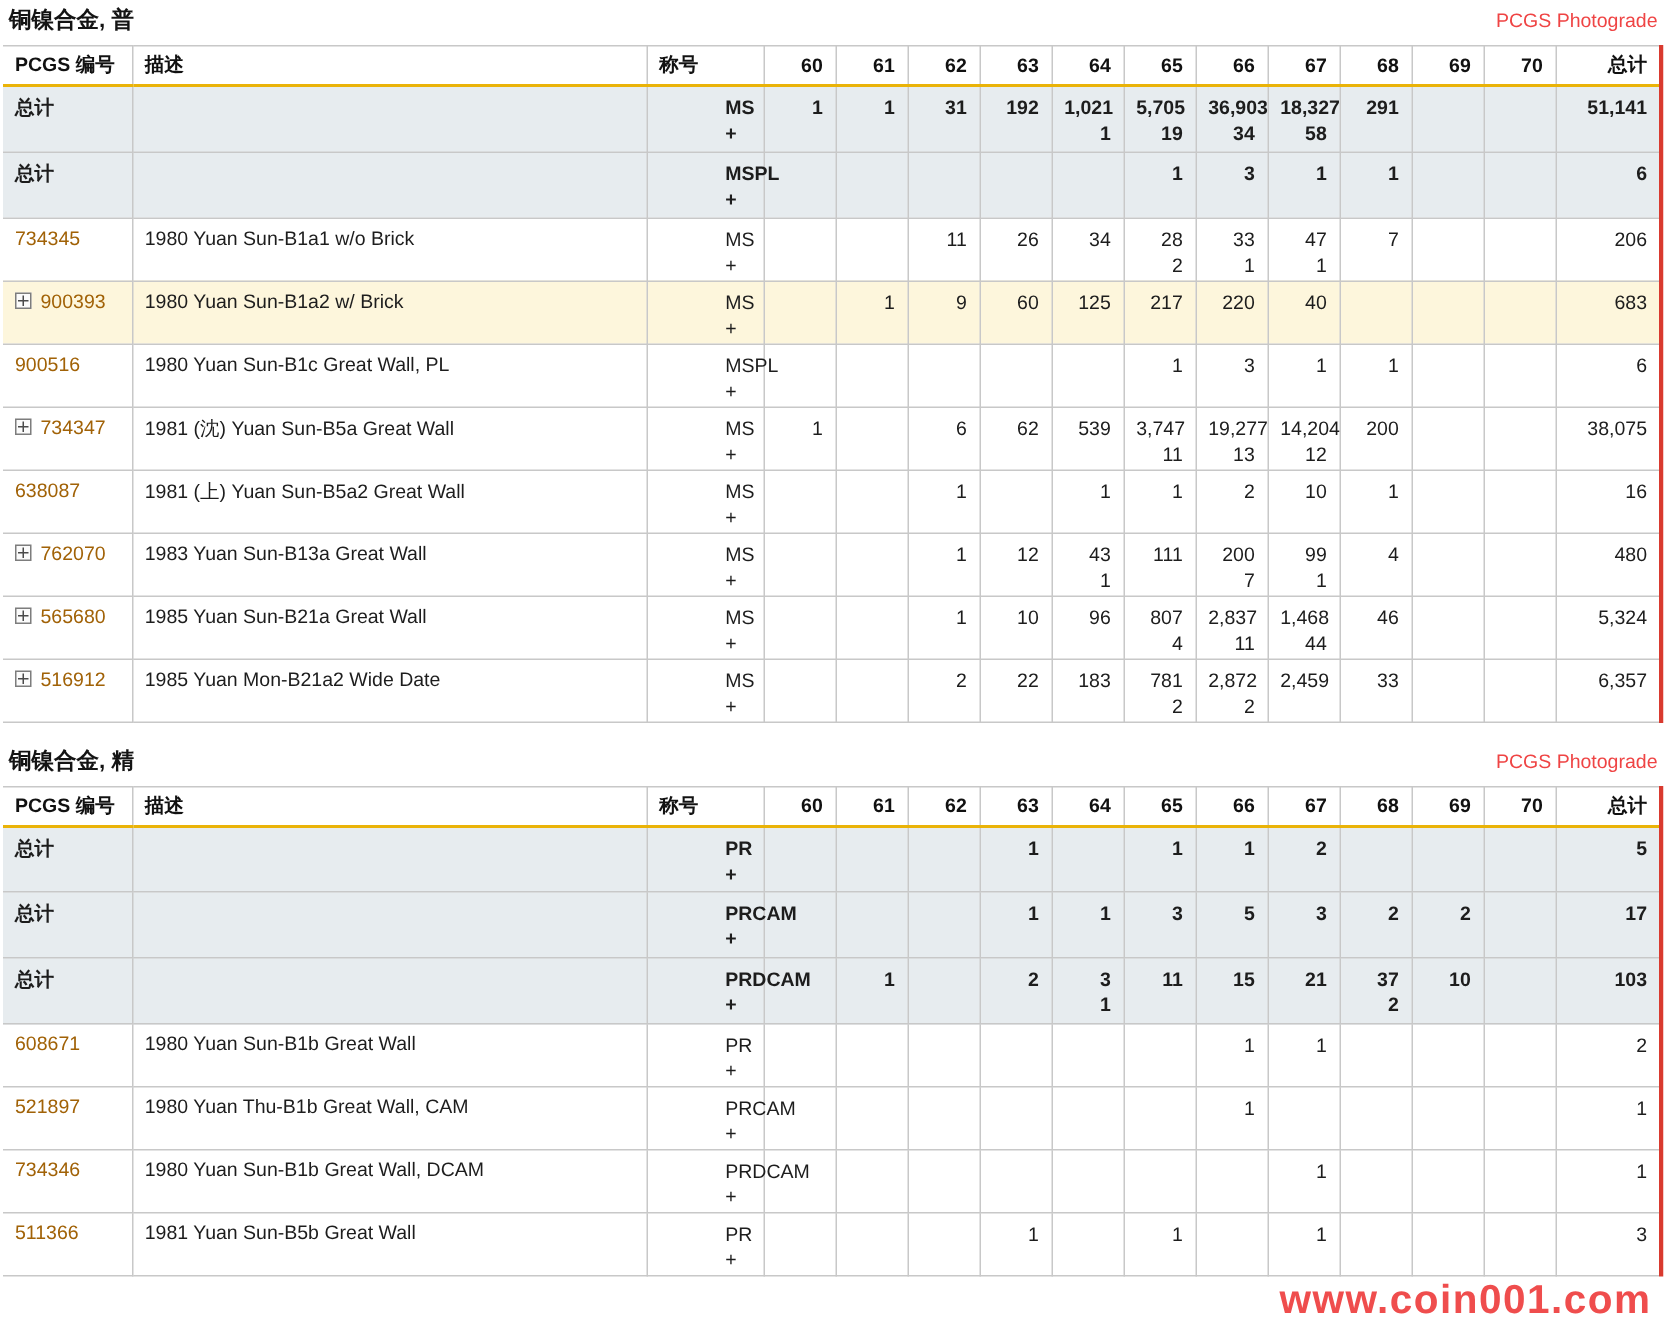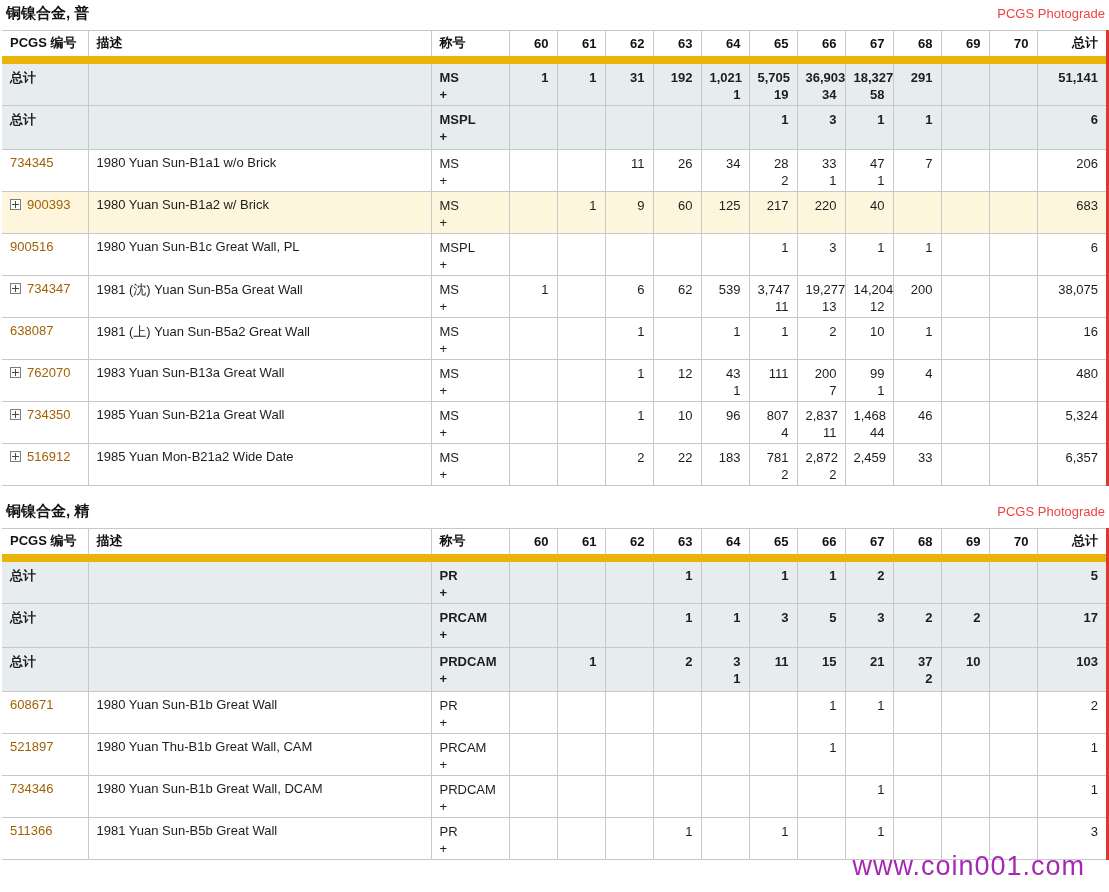--- a/index.html
+++ b/index.html
@@ -6,40 +6,40 @@
   body { margin:0; background:#fff; font-family:"Liberation Sans","DejaVu Sans",sans-serif; }
   .page { position:relative; width:1109px; min-height:892px; padding:2px 0 0 2px; overflow:hidden; }
   .section { margin-bottom:4px; }
   .section + .section { margin-top:14px; }
   .section-bar { display:flex; justify-content:space-between; align-items:center; padding:2px 4px 7px 4px; width:1107px;gap:20px; }
   .section-title { font-size:15px; font-weight:bold; color:#141414; margin:0; }
   .pg-link { font-size:13px; color:#ef4444; text-decoration:none; cursor:pointer; }
   .table-wrap { width:1107px; border-right:3px solid #d93a2f; }
   table { width:1104px; border-collapse:collapse; table-layout:fixed; }
   th { font-size:13px; font-weight:bold; color:#111; text-align:right;
-       border-top:1px solid #c8c8c8; border-bottom:8px solid #eab308; border-right:1px solid #c8c8c8;
+       border-top:1px solid #c8c8c8; border-bottom:2px solid #eab308; border-right:1px solid #c8c8c8;
        padding:3px 8px 4px; white-space:nowrap; }
   th.left { text-align:left; }
   th:last-child { border-right:none; }
   td { font-size:13px; color:#1d1d1d; vertical-align:top;
        border-bottom:1px solid #c8c8c8; border-right:1px solid #c8c8c8;
        padding:5px 8px 2px; height:41px; }
   td:last-child { border-right:none; }
   tr.total td { background:#e7ecef; font-weight:bold; height:44px; }
   tr.hl td { background:#fdf6dc; }
   .v, .p { line-height:17px; min-height:17px; white-space:nowrap; }
   td.num .v, td.num .p { text-align:right; }
-  td.desig .v, td.desig .p { text-align:left; }
+  td.desig .v, td.desig .p { text-align:left;margin-left:44px; }
   .id-link { color:#a16207; text-decoration:none; cursor:pointer; }
   .expand-icon { display:inline-block; width:11px; height:11px; margin-right:6px; position:relative; top:1px;
        border:1px solid #7d7d7d; background:
        linear-gradient(#4a4a4a,#4a4a4a) center/7px 1px no-repeat,
        linear-gradient(#4a4a4a,#4a4a4a) center/1px 7px no-repeat, #fbfbfb; cursor:pointer; }
-  .watermark { position:absolute; right:24px; bottom:10px; font-size:27px; font-weight:normal;
-       color:#a21caf; letter-spacing:1px; opacity:.95; text-shadow:0 0 2px rgba(255,255,255,.65);
+  .watermark { position:absolute; right:8px; bottom:10px; font-size:27px; font-weight:bold;
+       color:#ef4444; letter-spacing:1px; opacity:.95; text-shadow:0 0 2px rgba(255,255,255,.65);
        pointer-events:none; }
 </style>
 </head>
 <body>
 
 <div class="page">
 
   <div class="section">
     <div class="section-bar">
       <h2 class="section-title">铜镍合金, 普</h2>
@@ -526,21 +526,21 @@
               <td class="num">
                 <div class="v"></div>
                 <div class="p"></div>
               </td>
               <td class="num">
                 <div class="v">480</div>
                 <div class="p"></div>
               </td>
             </tr>
             <tr>
-              <td class="id-cell"><span class="expand-icon"></span><a class="id-link">734350</a></td>
+              <td class="id-cell"><span class="expand-icon"></span><a class="id-link">565680</a></td>
               <td class="desc">1985 Yuan Sun-B21a Great Wall</td>
               <td class="desig">
                 <div class="v">MS</div>
                 <div class="p">+</div>
               </td>
               <td class="num">
                 <div class="v"></div>
                 <div class="p"></div>
               </td>
               <td class="num">

